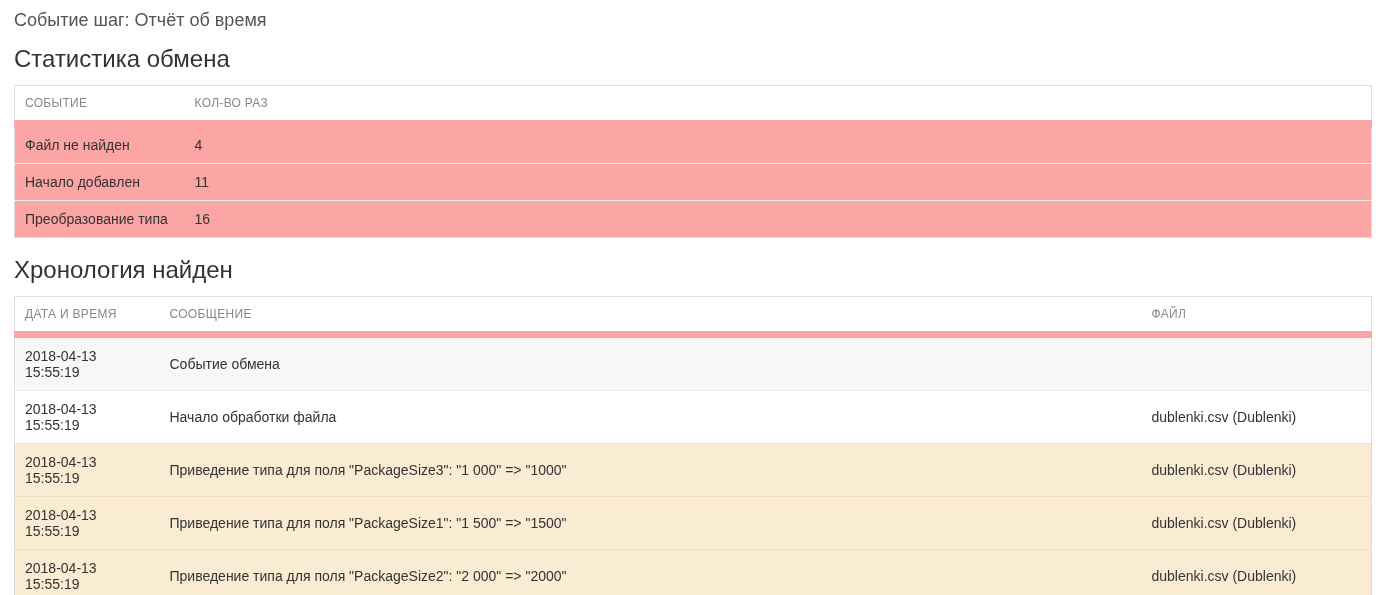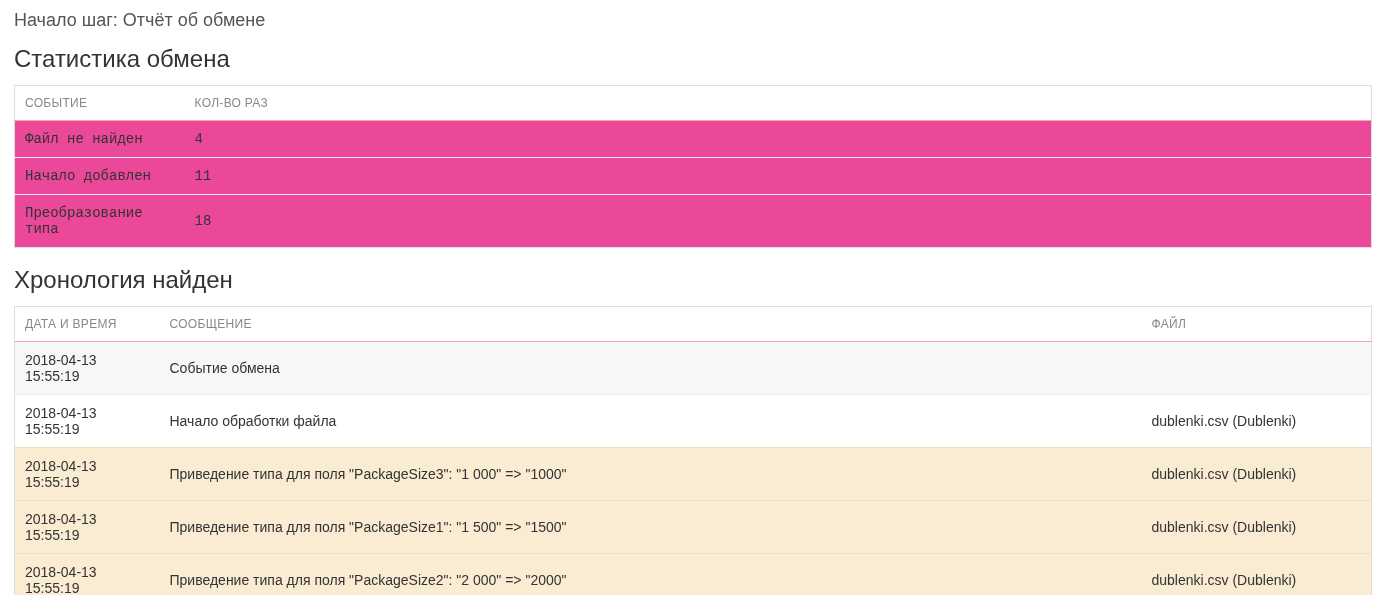--- a/index.html
+++ b/index.html
@@ -33,36 +33,35 @@
       margin-bottom: 18px;
     }
     th {
       text-align: left;
       font-size: 12px;
       font-weight: 400;
       color: #888;
       text-transform: uppercase;
       padding: 10px 10px;
       background: #fff;
-      border-bottom: 1px solid #fca5a5;
+      border-bottom: 7px solid #fca5a5;
       letter-spacing: 0.3px;
     }
     td {
       padding: 10px 10px;
       border-top: 1px solid #eee;
       font-size: 14px;
       color: #333;
     }
     .stats-table td:first-child,
     .stats-table th:first-child {
       width: 170px;
     }
     .stats-table tbody tr {
-      background: #ec4899;
-      font-family: Liberation Mono, monospace;
+      background: #fca5a5;
     }
     .timeline-table th:first-child,
     .timeline-table td:first-child {
       width: 145px;
     }
     .timeline-table th:last-child,
     .timeline-table td:last-child {
       width: 230px;
     }
     .timeline-table tbody tr.alt {
@@ -75,22 +74,22 @@
       border-top: 1px solid #f0dcc0;
     }
     .timeline-table {
       margin-bottom: 0;
     }
   </style>
 </head>
 <body>
 
 <div class="current-step">
-  <span>Начало шаг:</span>
-  <span>Отчёт об обмене</span>
+  <span>Событие шаг:</span>
+  <span>Отчёт об время</span>
 </div>
 
 <h2>Статистика обмена</h2>
 
 <table class="stats-table">
   <thead>
     <tr>
       <th>Событие</th>
       <th>Кол-во раз</th>
     </tr>
@@ -99,21 +98,21 @@
       <tr>
         <td>Файл не найден</td>
         <td>4</td>
       </tr>
       <tr>
         <td>Начало добавлен</td>
         <td>11</td>
       </tr>
       <tr>
         <td>Преобразование типа</td>
-        <td>18</td>
+        <td>16</td>
       </tr>
     </tbody>
 </table>
 
 <h2>Хронология найден</h2>
 
 <table class="timeline-table">
   <thead>
     <tr>
       <th>Дата и время</th>

